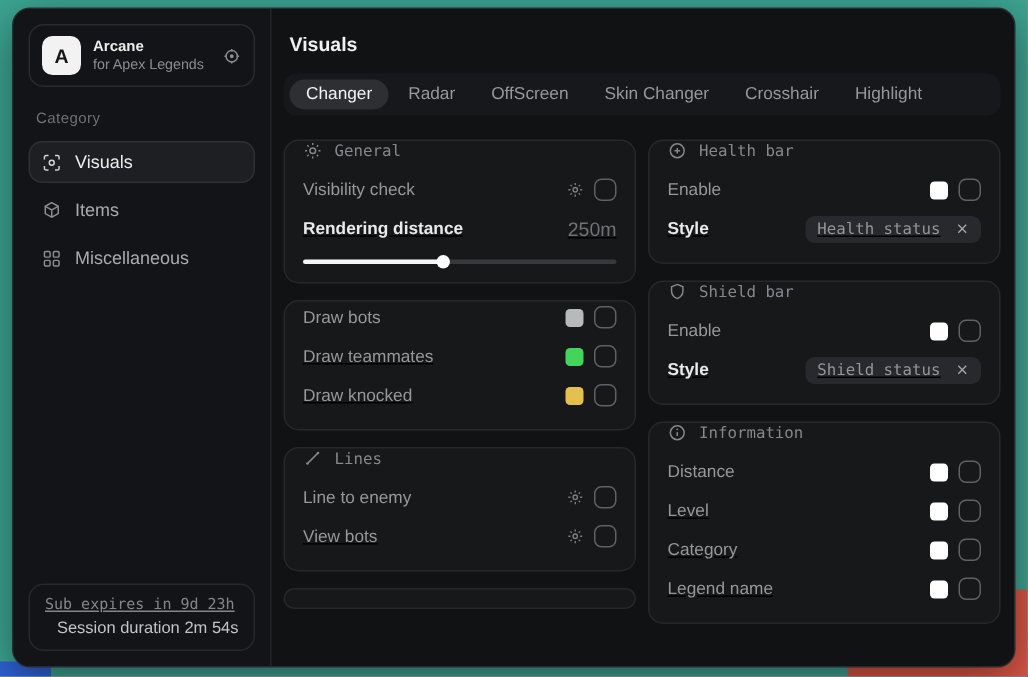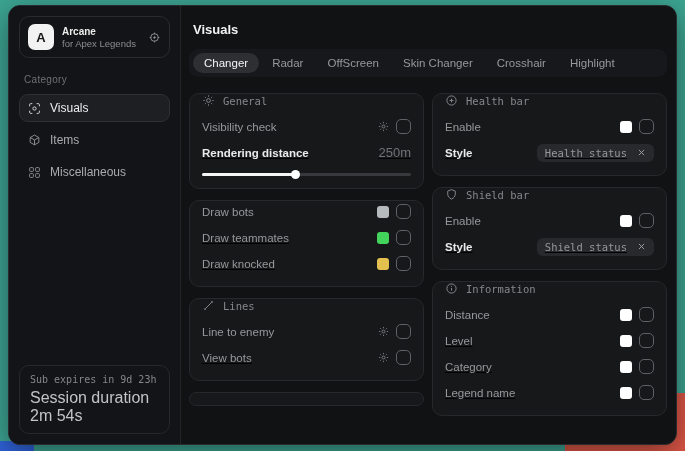--- a/index.html
+++ b/index.html
@@ -31,22 +31,22 @@
   .cat-label { color:#6d7074; font-size:10px; margin:4px 0 9px 5px; letter-spacing:.3px; }
   .nav { display:flex; flex-direction:column; gap:4px; }
   .nav-item { display:flex; align-items:center; gap:9px; padding:6px 8px; border-radius:9px;
               color:#a9abae; font-size:12px; border:1px solid transparent; cursor:default; }
   .nav-item .nico { color:#8b8e91; display:flex; }
   .nav-item.selected { background:#1d1f23; border-color:#2e3034; color:#eceded; }
   .nav-item.selected .nico { color:#d3d4d6; }
 
   .side-spacer { flex:1; }
   .footer-card { border:1px solid #26282b; border-radius:10px; padding:8px 10px; }
-  .foot-1 { font-family:"DejaVu Sans Mono",monospace; font-size:10px; color:#84878a; }
-  .foot-2 { font-size:16px; color:#c2c4c6; margin-top:4px; }
+  .foot-1 { font-family:"DejaVu Sans Mono",monospace; font-size:10px; color:#84878a;text-decoration:underline; }
+  .foot-2 { font-size:11px; color:#c2c4c6; margin-top:4px;text-align:right; }
 
   
   .main { flex:1; display:flex; flex-direction:column; padding:14px 9px 0 8px; min-width:0; }
   .page-title { color:#f0f1f2; font-size:13px; font-weight:bold; margin:2px 0 12px 4px; }
   .tabs { background:#17181b; border-radius:9px; padding:4px; display:flex; align-items:center;
           gap:2px; margin-bottom:16px; }
   .tab { color:#96989b; font-size:11.5px; padding:4px 11px; border-radius:13px; white-space:nowrap; cursor:default; }
   .tab.selected { background:#2d2f32; color:#f2f3f4; }
 
   .content { display:grid; grid-template-columns:1fr 1fr; gap:8px; align-items:start; }

